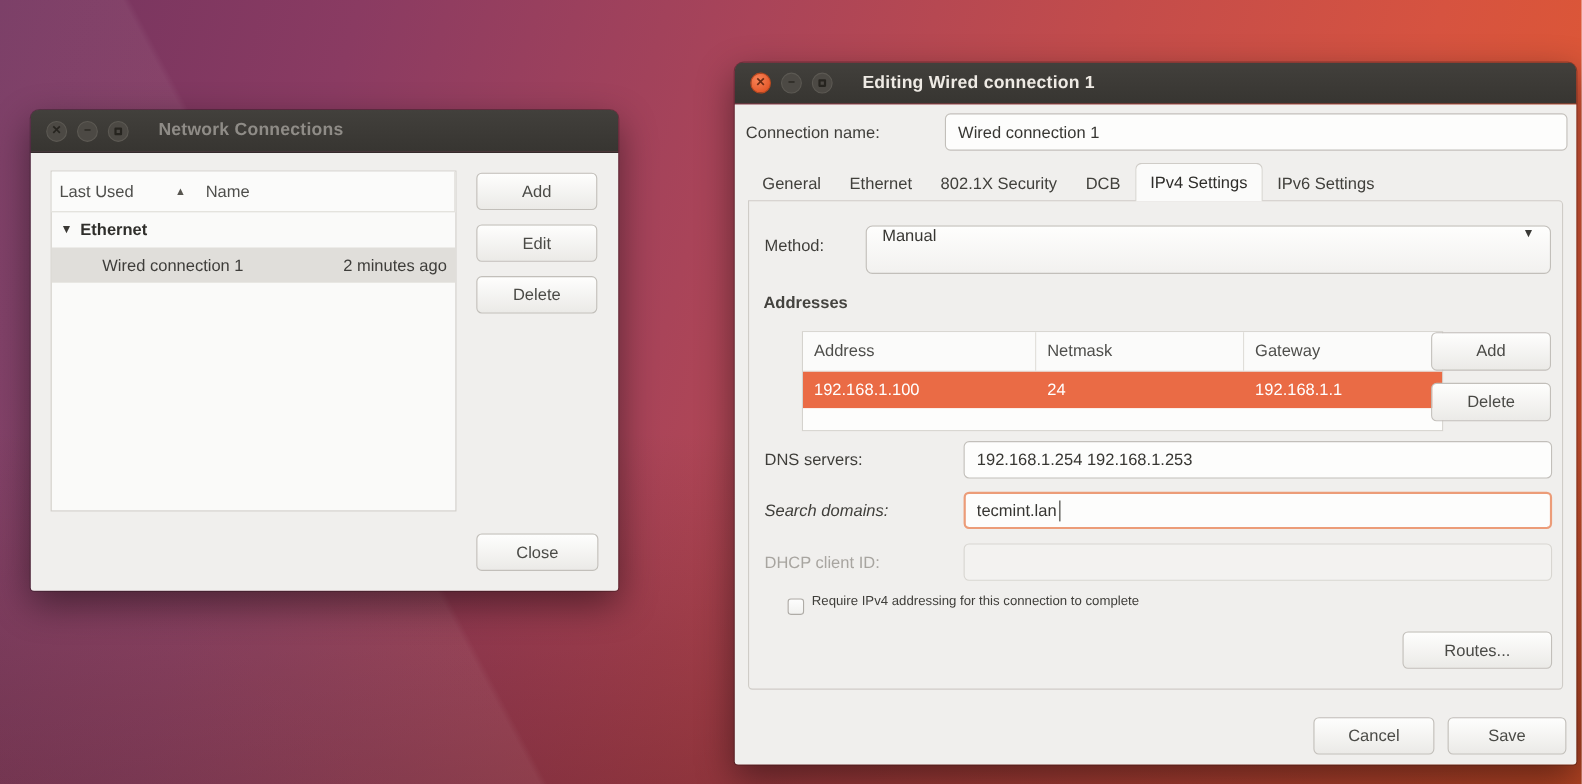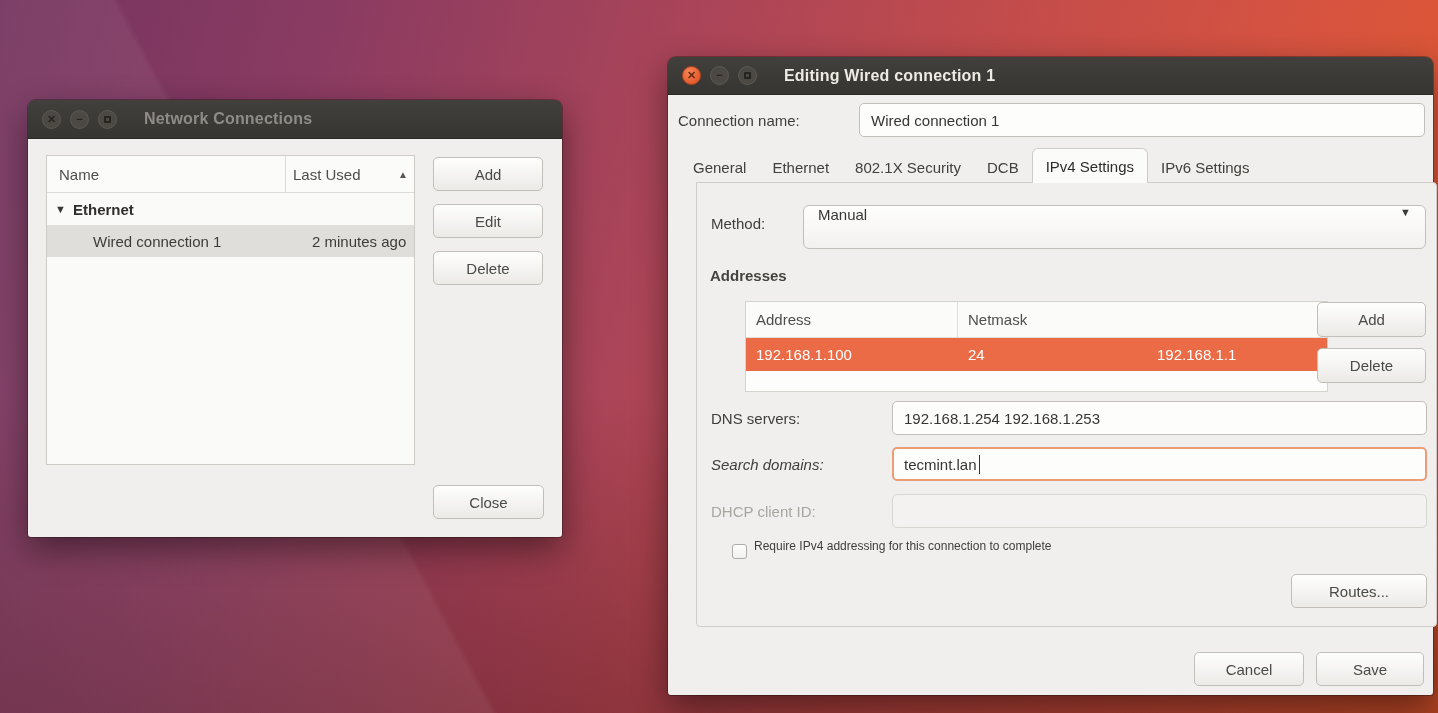--- a/index.html
+++ b/index.html
@@ -68,21 +68,21 @@
   
   #win-right { left:668px; top:57px; width:765px; height:638px; }
   #win-right .win-body { top:38px; }
 
   .tabs { position:absolute; left:12px; top:53px; height:35px; display:flex;
     align-items:flex-end; z-index:2; }
   .tab { height:32px; display:flex; align-items:center; padding:0 13px; font-size:15px;
     color:#41403c; border-radius:6px 6px 0 0; cursor:default; }
   .tab.active { background:#fbfbfa; border:1px solid #cfccc7; border-bottom:none; height:35px;
     color:#2e2d2a; }
-  .tabframe { position:absolute; left:28px; top:87px; width:741px; height:445px;
+  .tabframe { position:absolute; left:12px; top:87px; width:741px; height:445px;
     border:1px solid #cfccc7; background:#f0efed; border-radius:0 4px 4px 4px; z-index:1; }
 
   .combo { position:absolute; left:106px; top:22px; width:623px; height:44px;
     background:linear-gradient(#fefefd, #f2f1ef); border:1px solid #c2bfba; border-radius:6px;
     display:flex; align-items:flex-start; padding:0 14px; font-size:15px; color:#373632; }
   .combo-arrow { position:absolute; right:14px; font-size:11px; color:#3a3936; }
 
   .section-label { position:absolute; left:13px; top:84px; font-size:15px; font-weight:bold; color:#44433f; }
 
   .addr-table { position:absolute; left:27px; top:118px; width:583px; height:91px;
@@ -110,25 +110,25 @@
       <span class="wbtn wbtn-gray">−</span>
       <span class="wbtn wbtn-gray">
           <span class="glyph-square"></span>
         </span>
       <span class="win-title title-inactive">Network Connections</span>
     </div>
     <div class="win-body">
 
       <div class="conn-list">
         <div class="list-header">
-          <div class="lh-cell lh-name">Name</div>
           <div class="lh-cell lh-used">
             <span>Last Used</span>
             <span class="sort-arrow">▲</span>
           </div>
+          <div class="lh-cell lh-name">Name</div>
         </div>
         <div class="lrow group">
           <span class="expander">▼</span>
           <span class="group-label">Ethernet</span>
         </div>
         <div class="lrow selected">
           <span class="cell-name">Wired connection 1</span>
           <span class="cell-used">2 minutes ago</span>
         </div>
       </div>
@@ -172,20 +172,21 @@
           <span>Manual</span>
           <span class="combo-arrow">▼</span>
         </div>
 
         <div class="section-label">Addresses</div>
 
         <div class="addr-table">
           <div class="at-header">
             <div class="at-hcell c0">Address</div>
             <div class="at-hcell c1">Netmask</div>
+            <div class="at-hcell c2">Gateway</div>
           </div>
           <div class="at-row">
             <div class="at-cell c0">192.168.1.100</div>
             <div class="at-cell c1">24</div>
             <div class="at-cell c2">192.168.1.1</div>
           </div>
         </div>
 
         <div class="btn" style="left:620px; top:119px; width:109px; height:35px;">Add</div>
         <div class="btn" style="left:620px; top:165px; width:109px; height:35px;">Delete</div>

